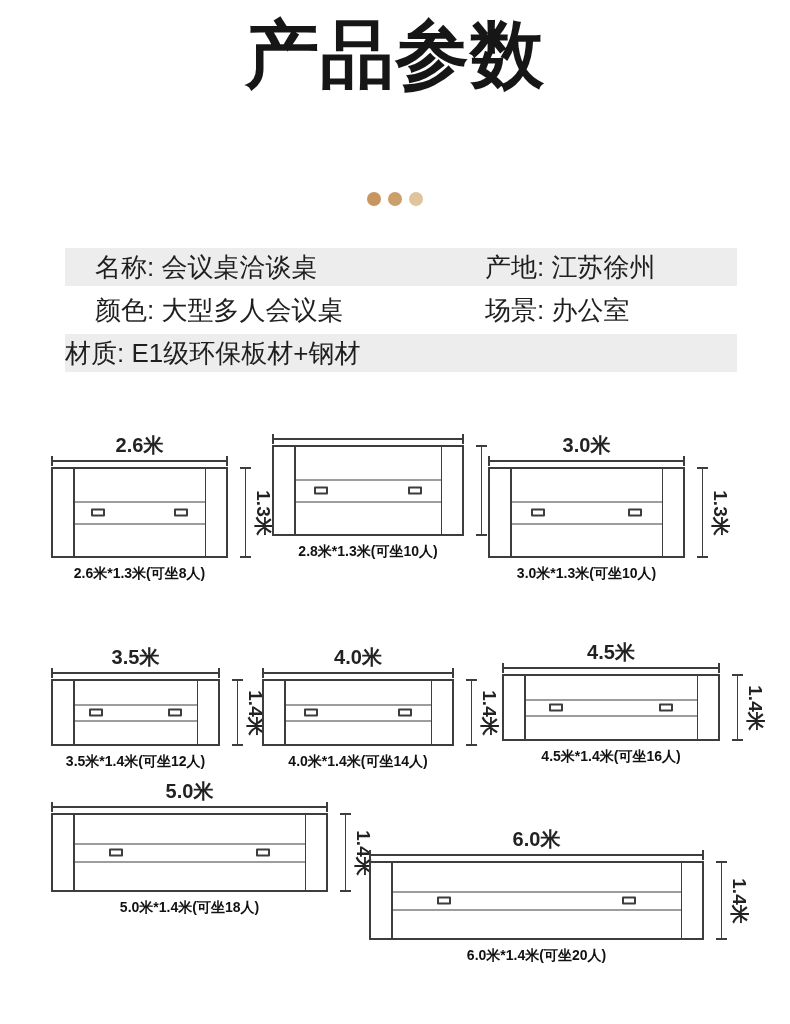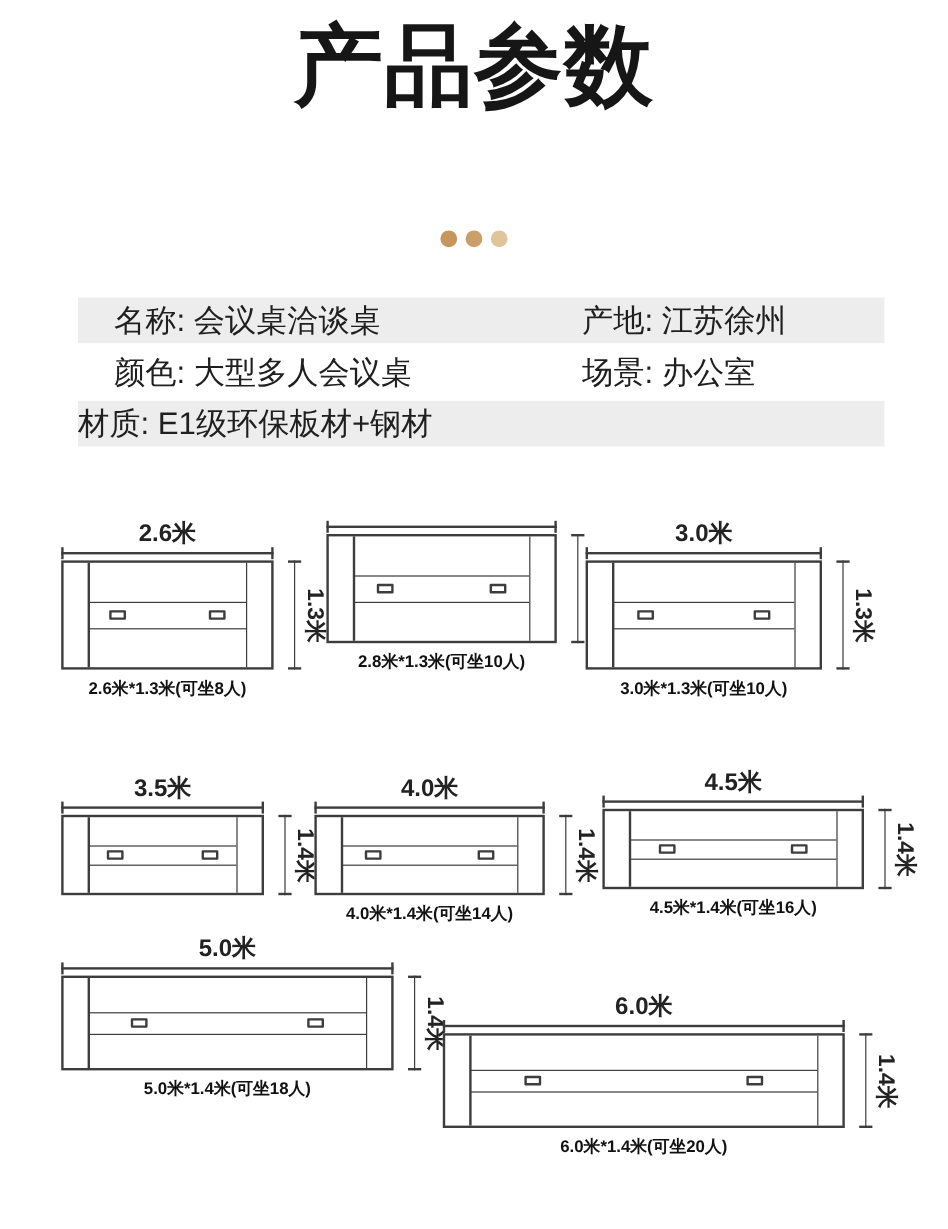--- a/index.html
+++ b/index.html
@@ -161,20 +161,23 @@
         <div class="band">
           <i class="grommet g1"></i>
           <i class="grommet g2"></i>
         </div>
       </div>
       <div class="vdim"></div>
       <div class="vlabel">
           <span>1.4米</span>
         </div>
     </div>
+    <div class="caption">
+        <span>3.5米*1.4米(可坐12人)</span>
+      </div>
   </div>
 
   <div class="diag" style="--rw:192px;--rh:67px;--band:15px;left:262px;top:646px">
     <div class="wlabel">4.0米</div>
     <div class="hdim"></div>
     <div class="dbody">
       <div class="drect">
         <i class="pline left"></i>
         <i class="pline right"></i>
         <div class="band">

